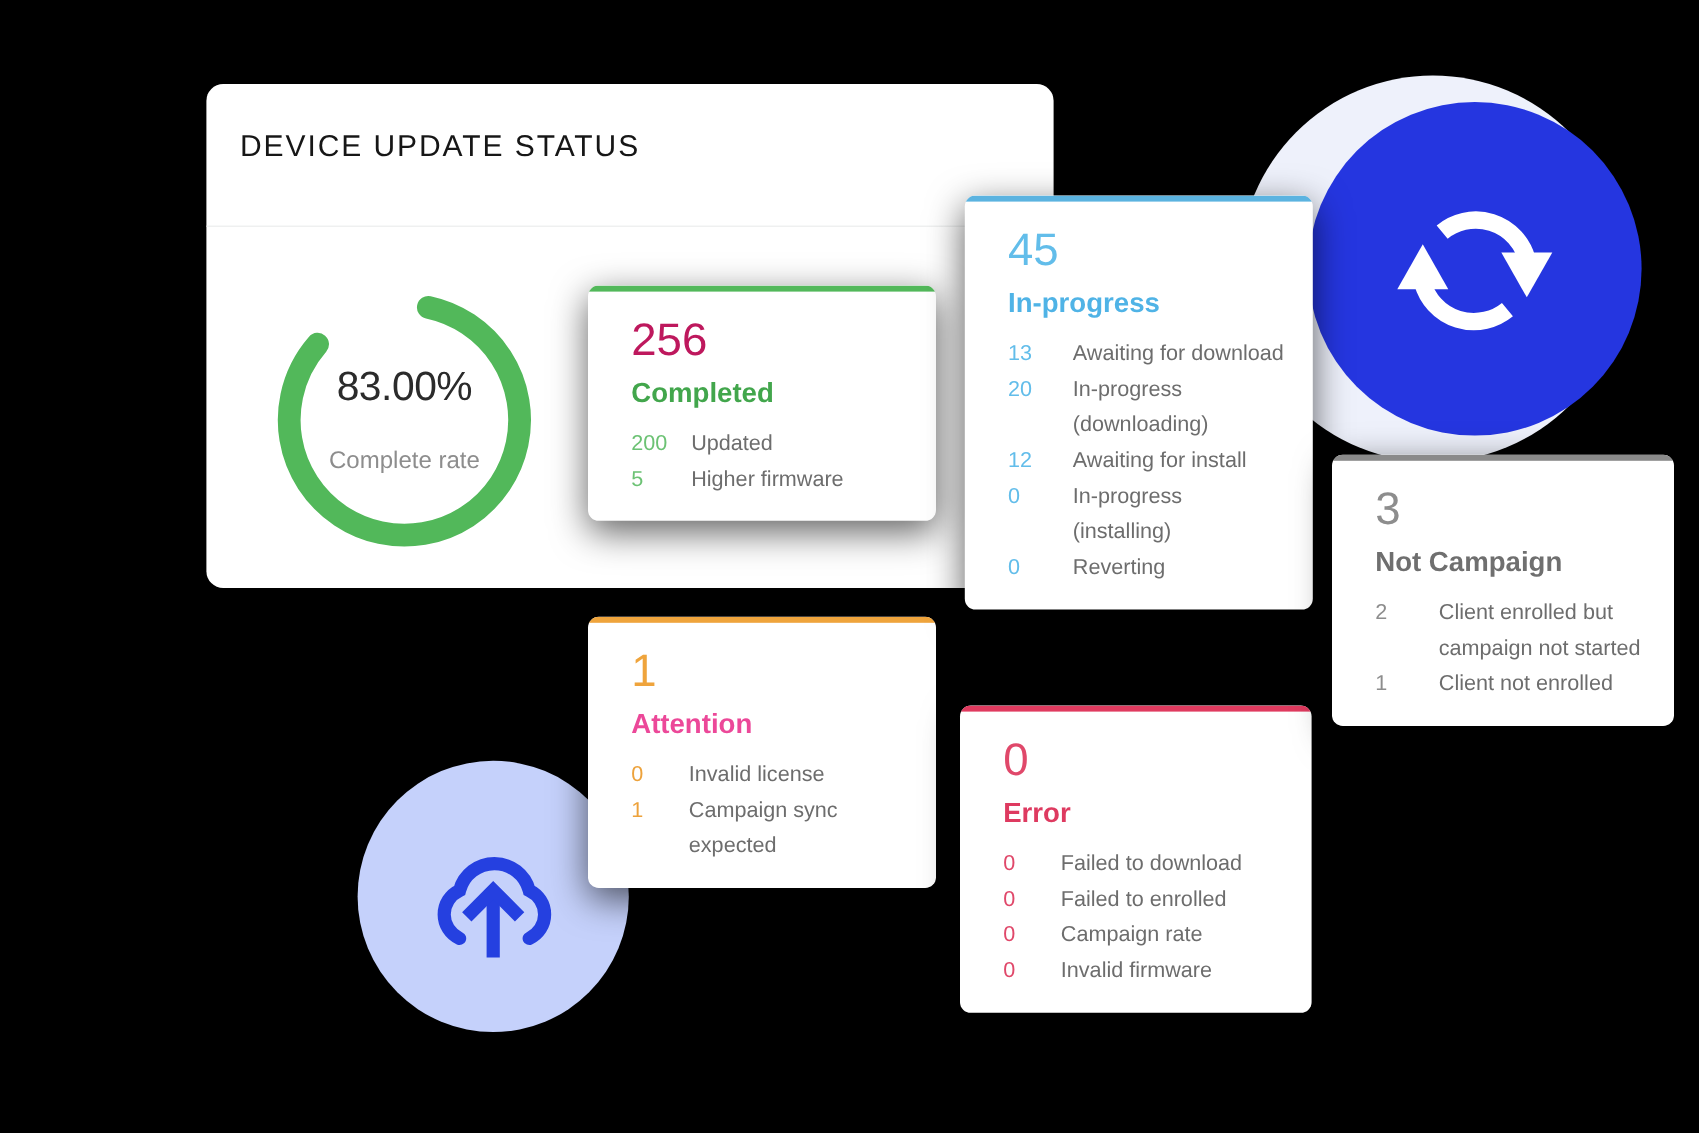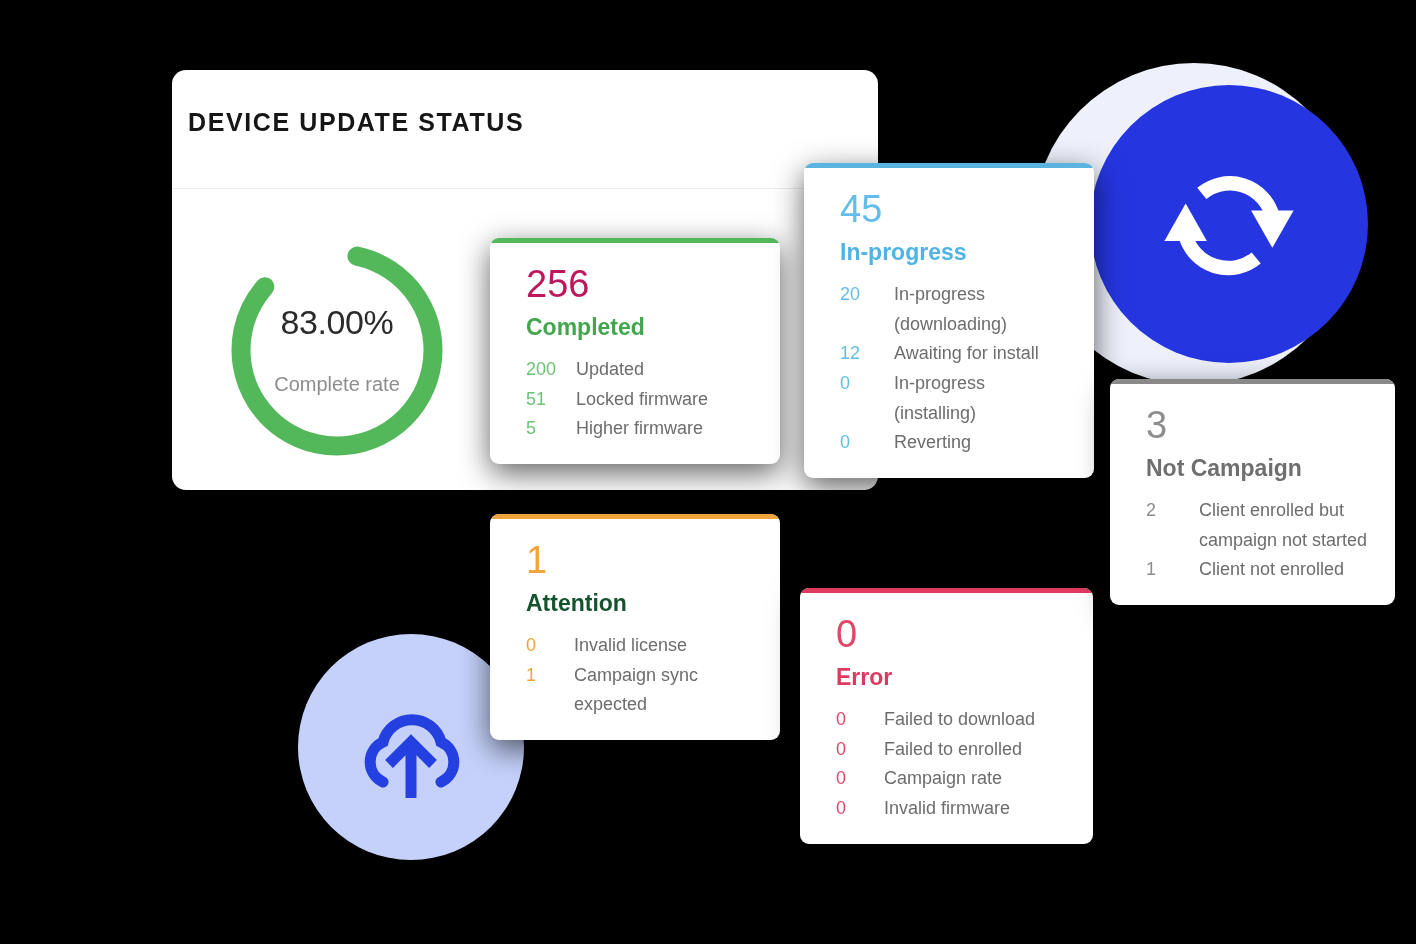--- a/index.html
+++ b/index.html
@@ -63,24 +63,24 @@
     left: 172px;
     top: 70px;
     width: 706px;
     height: 420px;
     background: #ffffff;
     border-radius: 14px;
     box-shadow: 0 10px 34px rgba(0,0,0,0.55);
   }
   #panel-title {
     position: absolute;
-    left: 16px;
+    left: 28px;
     top: 38px;
     font-size: 25px;
-    font-weight: bold;
+    font-weight: normal;
     letter-spacing: 1.6px;
     color: #161616;
     white-space: nowrap;
   }
   #panel-divider {
     position: absolute;
     left: 0;
     right: 0;
     top: 118px;
     height: 1px;
@@ -185,21 +185,21 @@
   #card-notstarted .row-num { width: 53px; }
 
   
   .c-green  .card-topbar { background: #52b85a; }
   .c-green  .card-count  { color: #be185d; }
   .c-green  .card-title  { color: #42a64c; }
   .c-green  .row-num     { color: #6cc274; }
 
   .c-orange .card-topbar { background: #efa43c; }
   .c-orange .card-count  { color: #efa43c; }
-  .c-orange .card-title  { color: #14532d; }
+  .c-orange .card-title  { color: #ec4899; }
   .c-orange .row-num     { color: #eda23b; }
 
   .c-blue   .card-topbar { background: #5bb3e0; }
   .c-blue   .card-count  { color: #62bdea; }
   .c-blue   .card-title  { color: #4fb3e6; }
   .c-blue   .row-num     { color: #62bdea; }
 
   .c-red    .card-topbar { background: #e03a5f; }
   .c-red    .card-count  { color: #e0486a; }
   .c-red    .card-title  { color: #de3a60; }
@@ -253,24 +253,20 @@
     <div class="card-topbar"></div>
     <div class="card-body">
       <div class="card-count">256</div>
       <div class="card-title">Completed</div>
       <div class="card-rows">
         <div class="card-row">
           <span class="row-num">200</span>
           <span class="row-text">Updated</span>
         </div>
         <div class="card-row">
-          <span class="row-num">51</span>
-          <span class="row-text">Locked firmware</span>
-        </div>
-        <div class="card-row">
           <span class="row-num">5</span>
           <span class="row-text">Higher firmware</span>
         </div>
       </div>
     </div>
   </div>
 
   <div class="card c-orange" id="card-attention">
     <div class="card-topbar"></div>
     <div class="card-body">
@@ -289,20 +285,24 @@
     </div>
   </div>
 
   <div class="card c-blue" id="card-inprogress">
     <div class="card-topbar"></div>
     <div class="card-body">
       <div class="card-count">45</div>
       <div class="card-title">In-progress</div>
       <div class="card-rows">
         <div class="card-row">
+          <span class="row-num">13</span>
+          <span class="row-text">Awaiting for download</span>
+        </div>
+        <div class="card-row">
           <span class="row-num">20</span>
           <span class="row-text">In-progress (downloading)</span>
         </div>
         <div class="card-row">
           <span class="row-num">12</span>
           <span class="row-text">Awaiting for install</span>
         </div>
         <div class="card-row">
           <span class="row-num">0</span>
           <span class="row-text">In-progress (installing)</span>

